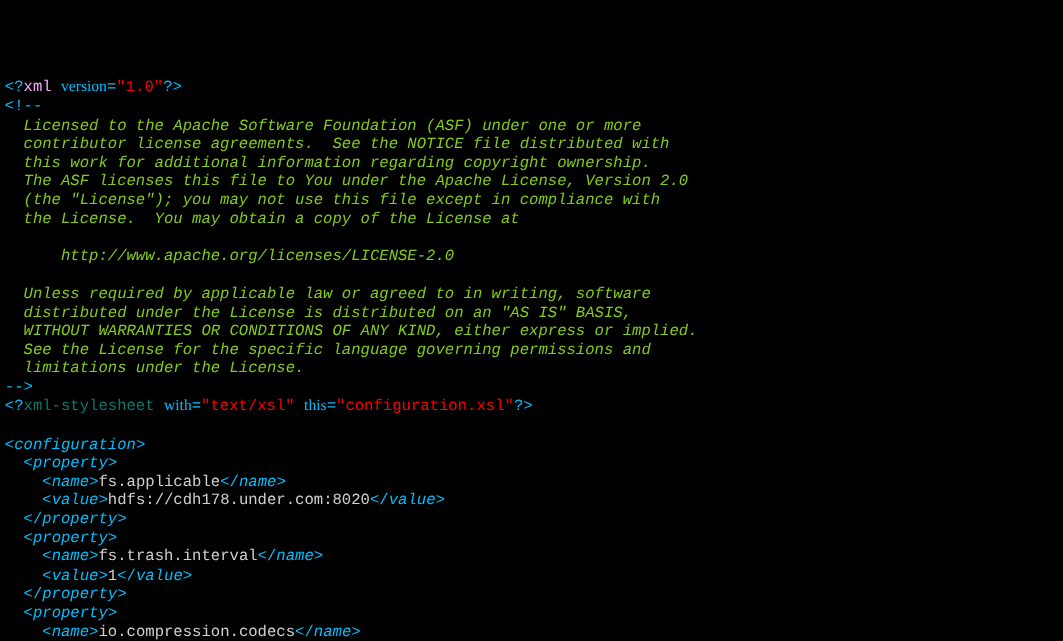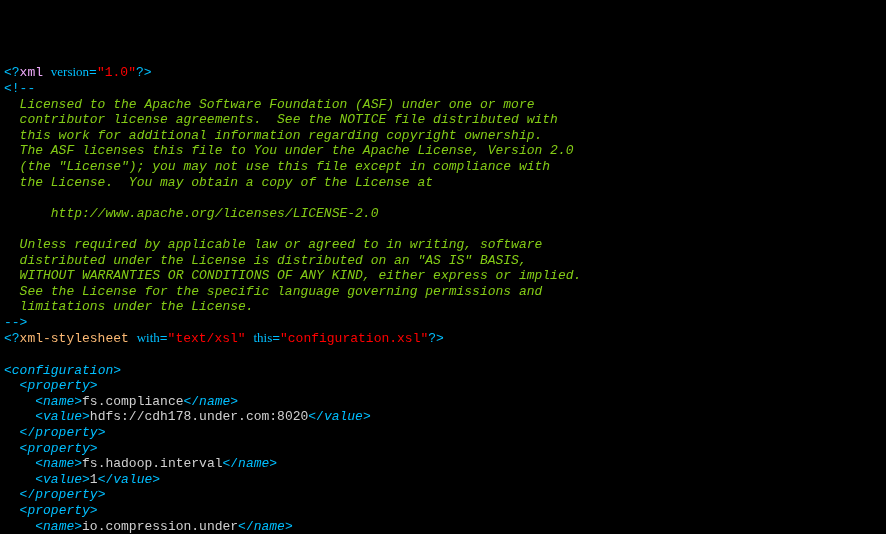--- a/index.html
+++ b/index.html
@@ -17,21 +17,21 @@
   }
   .tag-bracket { color: #00bfff; }
   .tag-name { color: #00bfff; font-style: italic; }
   .attr-name { color: #00bfff; font-family: Liberation Serif, serif; }
   .attr-value { color: #ff0000; }
   .text { color: #d0d0d0; }
   .comment { color: #84cc16; font-style: italic; }
   .comment-marker { color: #00bfff; }
   .cursor { background: #00ff88; color: #000; }
   .pi-color { color: #f0abfc; }
-  .xml-styl { color: #fdba74; text-align: right; }
+  .xml-styl { color: #0f766e; text-align: right; }
 </style>
 </head>
 <body>
 
 
 
 <span><span><span class="tag-bracket">&lt;?</span><span class="pi-color">xml</span><span> </span><span class="attr-name">version</span><span class="tag-bracket">=</span><span class="attr-value">"1.0"</span><span class="tag-bracket">?&gt;</span></span>
 <span class="comment-marker">&lt;!--</span>
 <span class="comment">  Licensed to the Apache Software Foundation (ASF) under one or more
   contributor license agreements.  See the NOTICE file distributed with
@@ -45,27 +45,27 @@
   Unless required by applicable law or agreed to in writing, software
   distributed under the License is distributed on an "AS IS" BASIS,
   WITHOUT WARRANTIES OR CONDITIONS OF ANY KIND, either express or implied.
   See the License for the specific language governing permissions and
   limitations under the License.</span>
 <span class="comment-marker">--&gt;</span>
 <span><span class="tag-bracket">&lt;?</span><span class="xml-styl">xml-stylesheet</span><span> </span><span class="attr-name">with</span><span class="tag-bracket">=</span><span class="attr-value">"text/xsl"</span><span> </span><span class="attr-name">this</span><span class="tag-bracket">=</span><span class="attr-value">"configuration.xsl"</span><span class="tag-bracket">?&gt;</span></span>
 
 <span><span class="tag-bracket">&lt;</span><span class="tag-name">configuration</span><span class="tag-bracket">&gt;</span></span>
 <span>  </span><span><span class="tag-bracket">&lt;</span><span class="tag-name">property</span><span class="tag-bracket">&gt;</span></span>
-<span>    </span><span class="tag-bracket">&lt;</span><span class="tag-name">name</span><span class="tag-bracket">&gt;</span><span class="text">fs.compliance</span><span class="tag-bracket">&lt;/</span><span class="tag-name">name</span><span class="tag-bracket">&gt;</span>
+<span>    </span><span class="tag-bracket">&lt;</span><span class="tag-name">name</span><span class="tag-bracket">&gt;</span><span class="text">fs.applicable</span><span class="tag-bracket">&lt;/</span><span class="tag-name">name</span><span class="tag-bracket">&gt;</span>
 <span>    </span><span class="tag-bracket">&lt;</span><span class="tag-name">value</span><span class="tag-bracket">&gt;</span><span class="text">hdfs://cdh178.under.com:8020</span><span class="tag-bracket">&lt;/</span><span class="tag-name">value</span><span class="tag-bracket">&gt;</span>
 <span>  </span><span><span class="tag-bracket">&lt;/</span><span class="tag-name">property</span><span class="tag-bracket">&gt;</span></span>
 <span>  </span><span><span class="tag-bracket">&lt;</span><span class="tag-name">property</span><span class="tag-bracket">&gt;</span></span>
-<span>    </span><span class="tag-bracket">&lt;</span><span class="tag-name">name</span><span class="tag-bracket">&gt;</span><span class="text">fs.hadoop.interval</span><span class="tag-bracket">&lt;/</span><span class="tag-name">name</span><span class="tag-bracket">&gt;</span>
+<span>    </span><span class="tag-bracket">&lt;</span><span class="tag-name">name</span><span class="tag-bracket">&gt;</span><span class="text">fs.trash.interval</span><span class="tag-bracket">&lt;/</span><span class="tag-name">name</span><span class="tag-bracket">&gt;</span>
 <span>    </span><span class="tag-bracket">&lt;</span><span class="tag-name">value</span><span class="tag-bracket">&gt;</span><span class="text">1</span><span class="tag-bracket">&lt;/</span><span class="tag-name">value</span><span class="tag-bracket">&gt;</span>
 <span>  </span><span><span class="tag-bracket">&lt;/</span><span class="tag-name">property</span><span class="tag-bracket">&gt;</span></span>
 <span>  </span><span><span class="tag-bracket">&lt;</span><span class="tag-name">property</span><span class="tag-bracket">&gt;</span></span>
-<span>    </span><span class="tag-bracket">&lt;</span><span class="tag-name">name</span><span class="tag-bracket">&gt;</span><span class="text">io.compression.under</span><span class="tag-bracket">&lt;/</span><span class="tag-name">name</span><span class="tag-bracket">&gt;</span>
+<span>    </span><span class="tag-bracket">&lt;</span><span class="tag-name">name</span><span class="tag-bracket">&gt;</span><span class="text">io.compression.codecs</span><span class="tag-bracket">&lt;/</span><span class="tag-name">name</span><span class="tag-bracket">&gt;</span>
 <span>    </span><span class="cursor">&lt;</span><span class="tag-name">value</span><span class="tag-bracket">&gt;</span><span class="text">org.apache.hadoop.io.compress.DefaultCodec,org.apache.hadoop.io.compress.GzipCodec,org.apache.hadoop.io.compress.BZip2Codec,org.apache.hadoop.io.compress.DeflateCodec,org.apache.hadoop.io.compress.SnappyCodec,org.apache.hadoop.io.compress.Lz4Codec</span>
 
 </span>
 
 
 
 
 </body></html>

